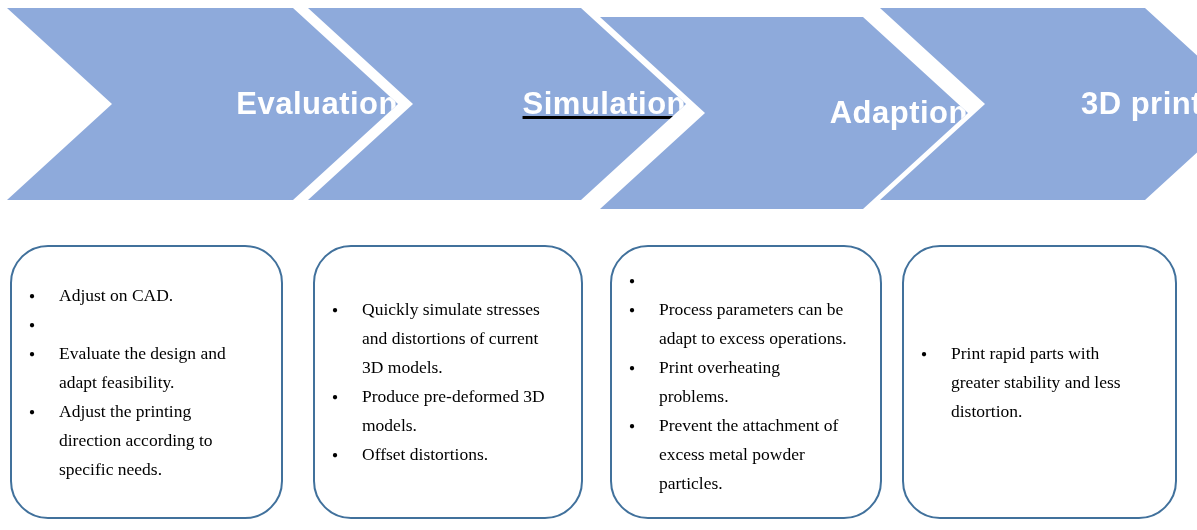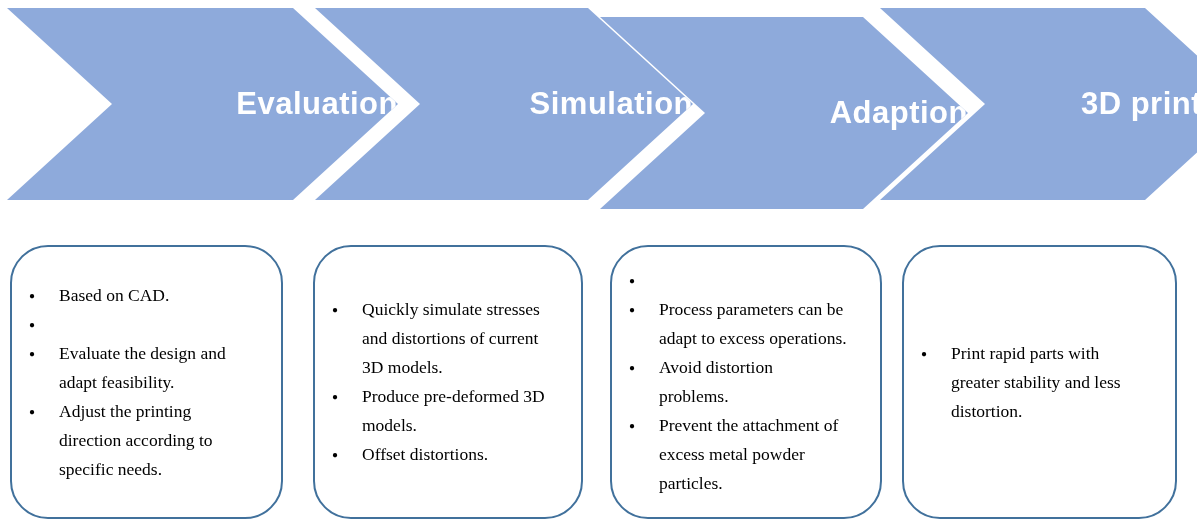--- a/index.html
+++ b/index.html
@@ -17,21 +17,21 @@
     top:8px;
     height:192px;
     background:#8EAADB;
     clip-path:polygon(0 0, calc(100% - 105px) 0, 100% 50%, calc(100% - 105px) 100%, 0 100%, 105px 50%);
     display:flex;
     align-items:center;
     justify-content:flex-end;
     padding-left:60px;
   }
   .c1{left:7px;width:331px;}
-  .c2{left:315px;width:318px;}
+  .c2{left:308px;width:318px;text-decoration:underline;}
   .c3{left:600px;width:308px;margin-top:9px;}
   .c4{left:880px;width:310px;}
   .chevlabel{
     color:#ffffff;
     font-size:31px;
     font-weight:600;
     letter-spacing:0.5px;
     white-space:nowrap;
   }
   
@@ -91,21 +91,21 @@
     <span class="chevlabel">Adaption</span>
   </div>
   <div class="chevron c4">
     <span class="chevlabel">3D printing</span>
   </div>
 
   <div class="box b1">
     <ul class="bullets">
       <li>
         <span class="dot">●</span>
-        <span class="btext">Based on CAD.</span>
+        <span class="btext">Adjust on CAD.</span>
       </li>
       <li>
         <span class="dot">●</span>
       </li>
       <li>
         <span class="dot">●</span>
         <span class="btext">Evaluate the design and
 adapt feasibility.</span>
       </li>
       <li>
@@ -142,21 +142,21 @@
       <li>
         <span class="dot">●</span>
       </li>
       <li>
         <span class="dot">●</span>
         <span class="btext">Process parameters can be
 adapt to excess operations.</span>
       </li>
       <li>
         <span class="dot">●</span>
-        <span class="btext">Avoid distortion
+        <span class="btext">Print overheating
 problems.</span>
       </li>
       <li>
         <span class="dot">●</span>
         <span class="btext">Prevent the attachment of
 excess metal powder
 particles.</span>
       </li>
     </ul>
   </div>

